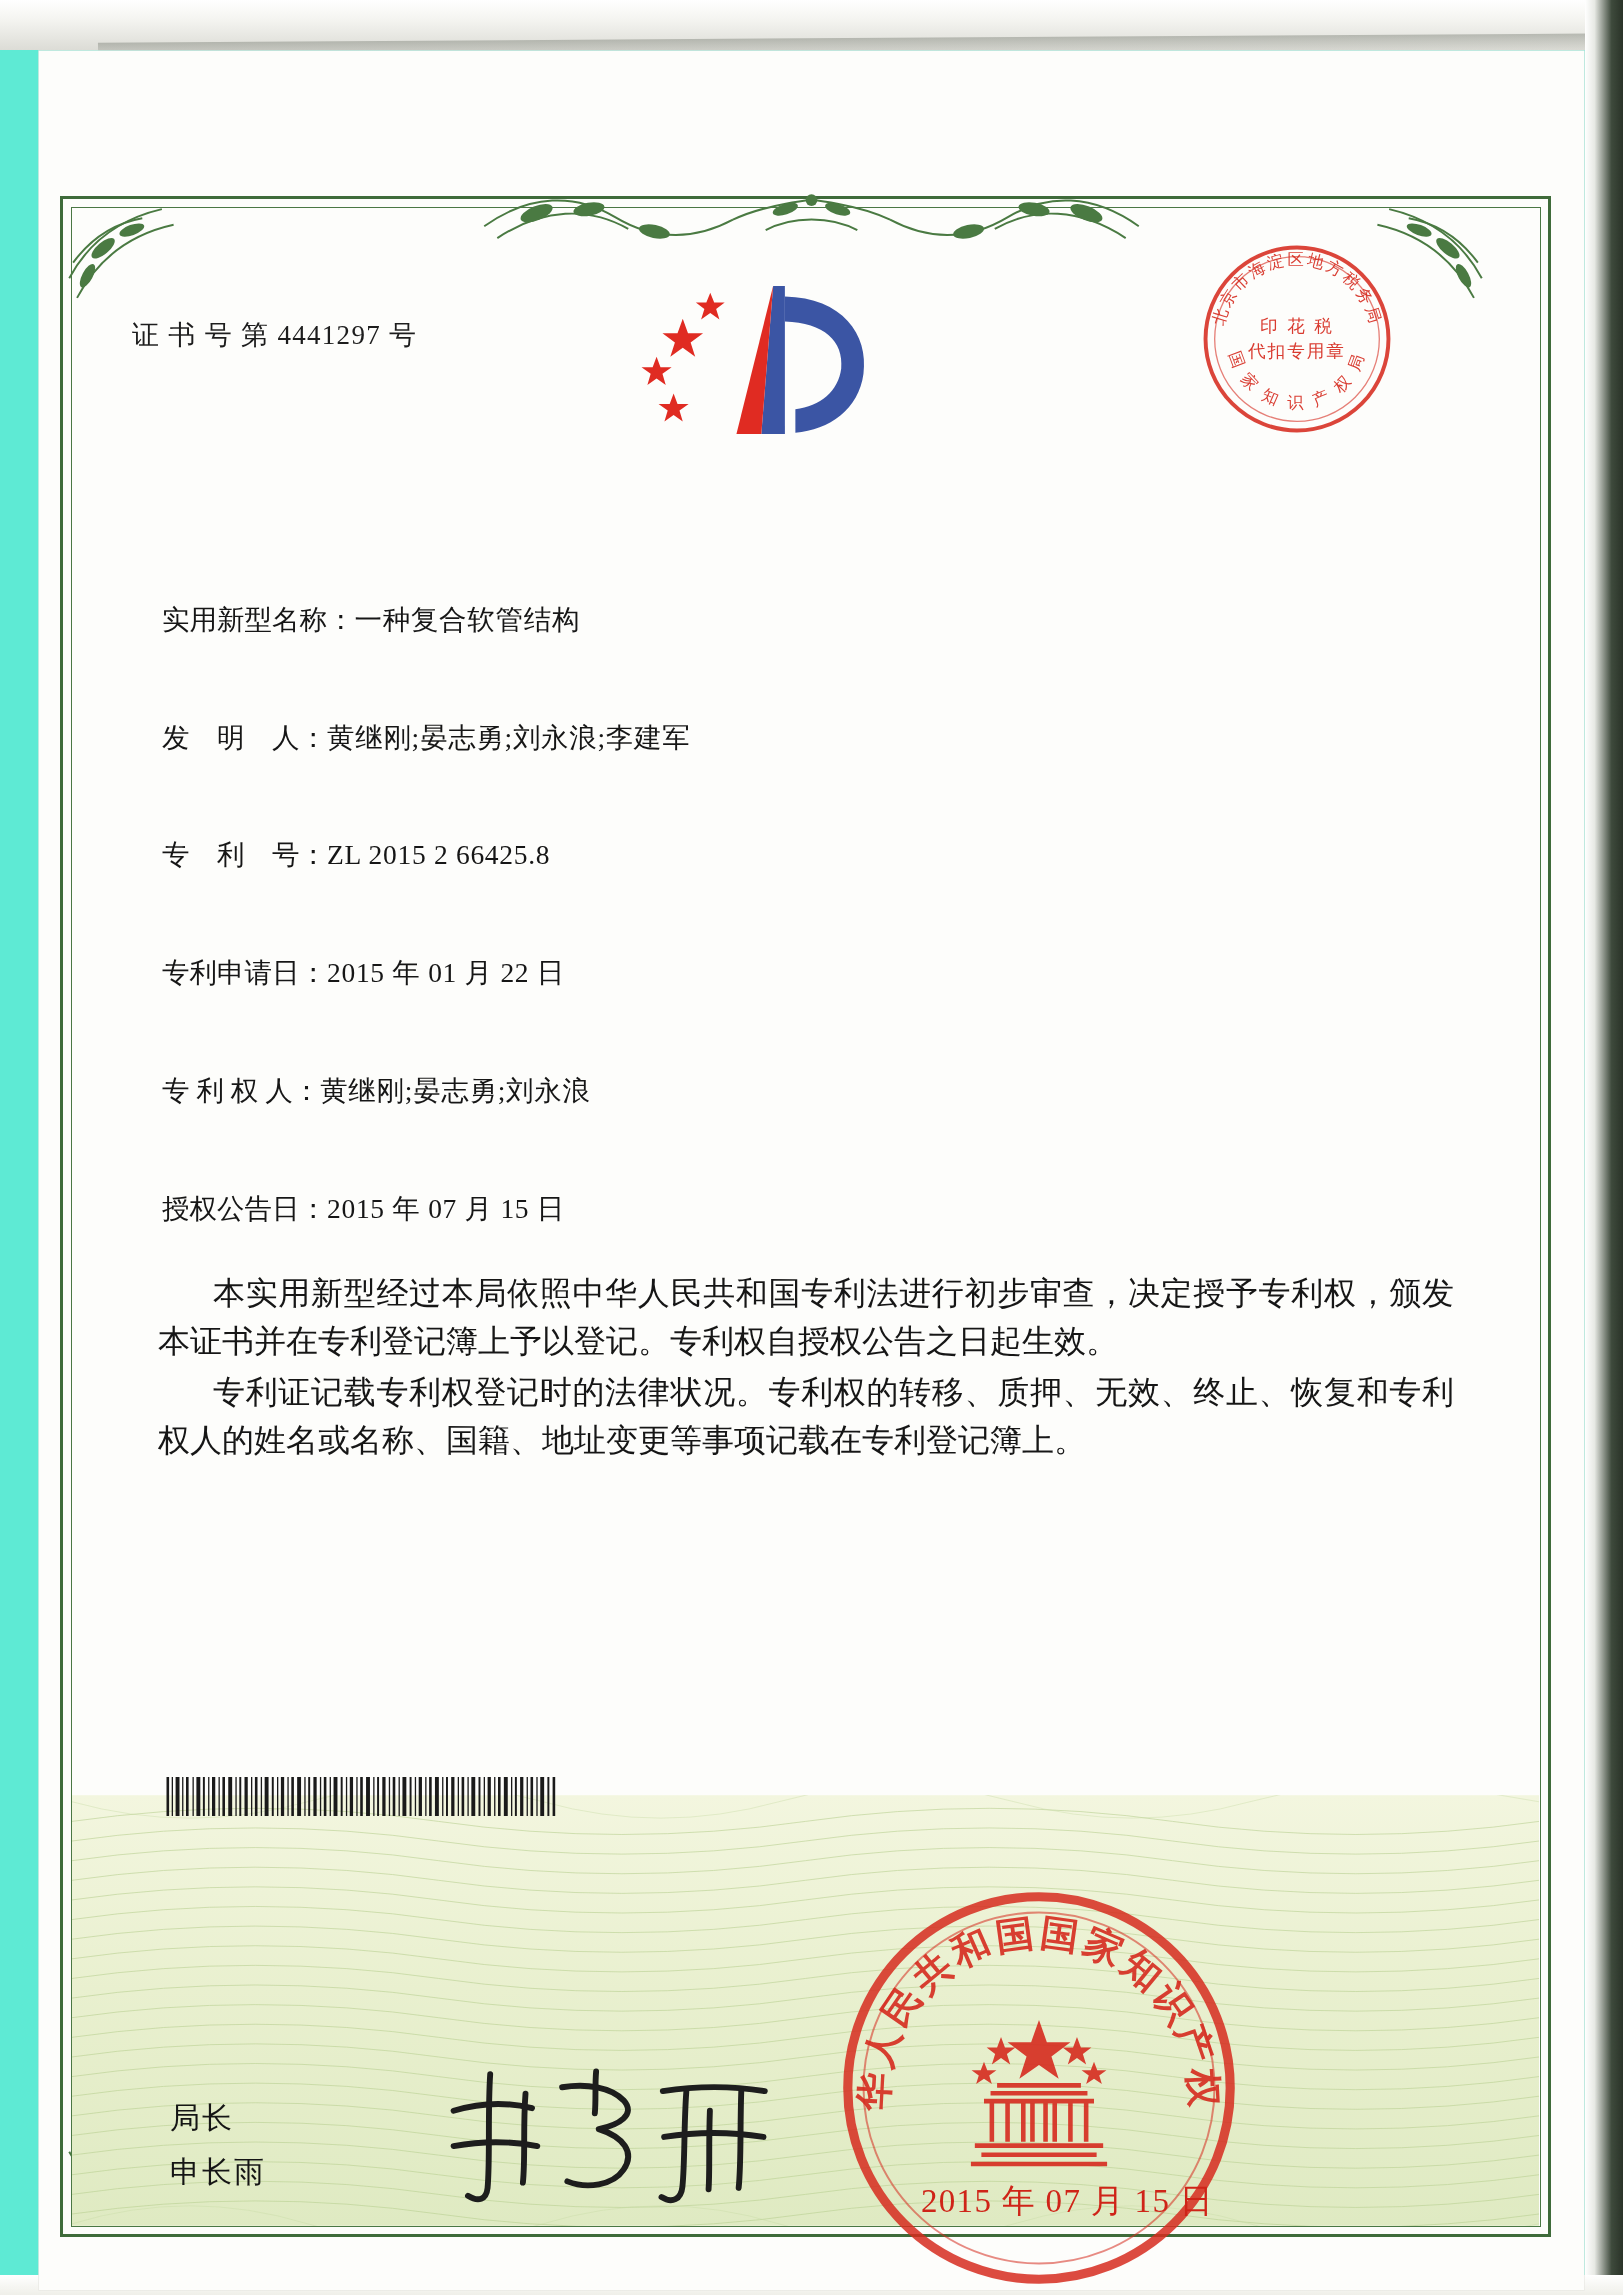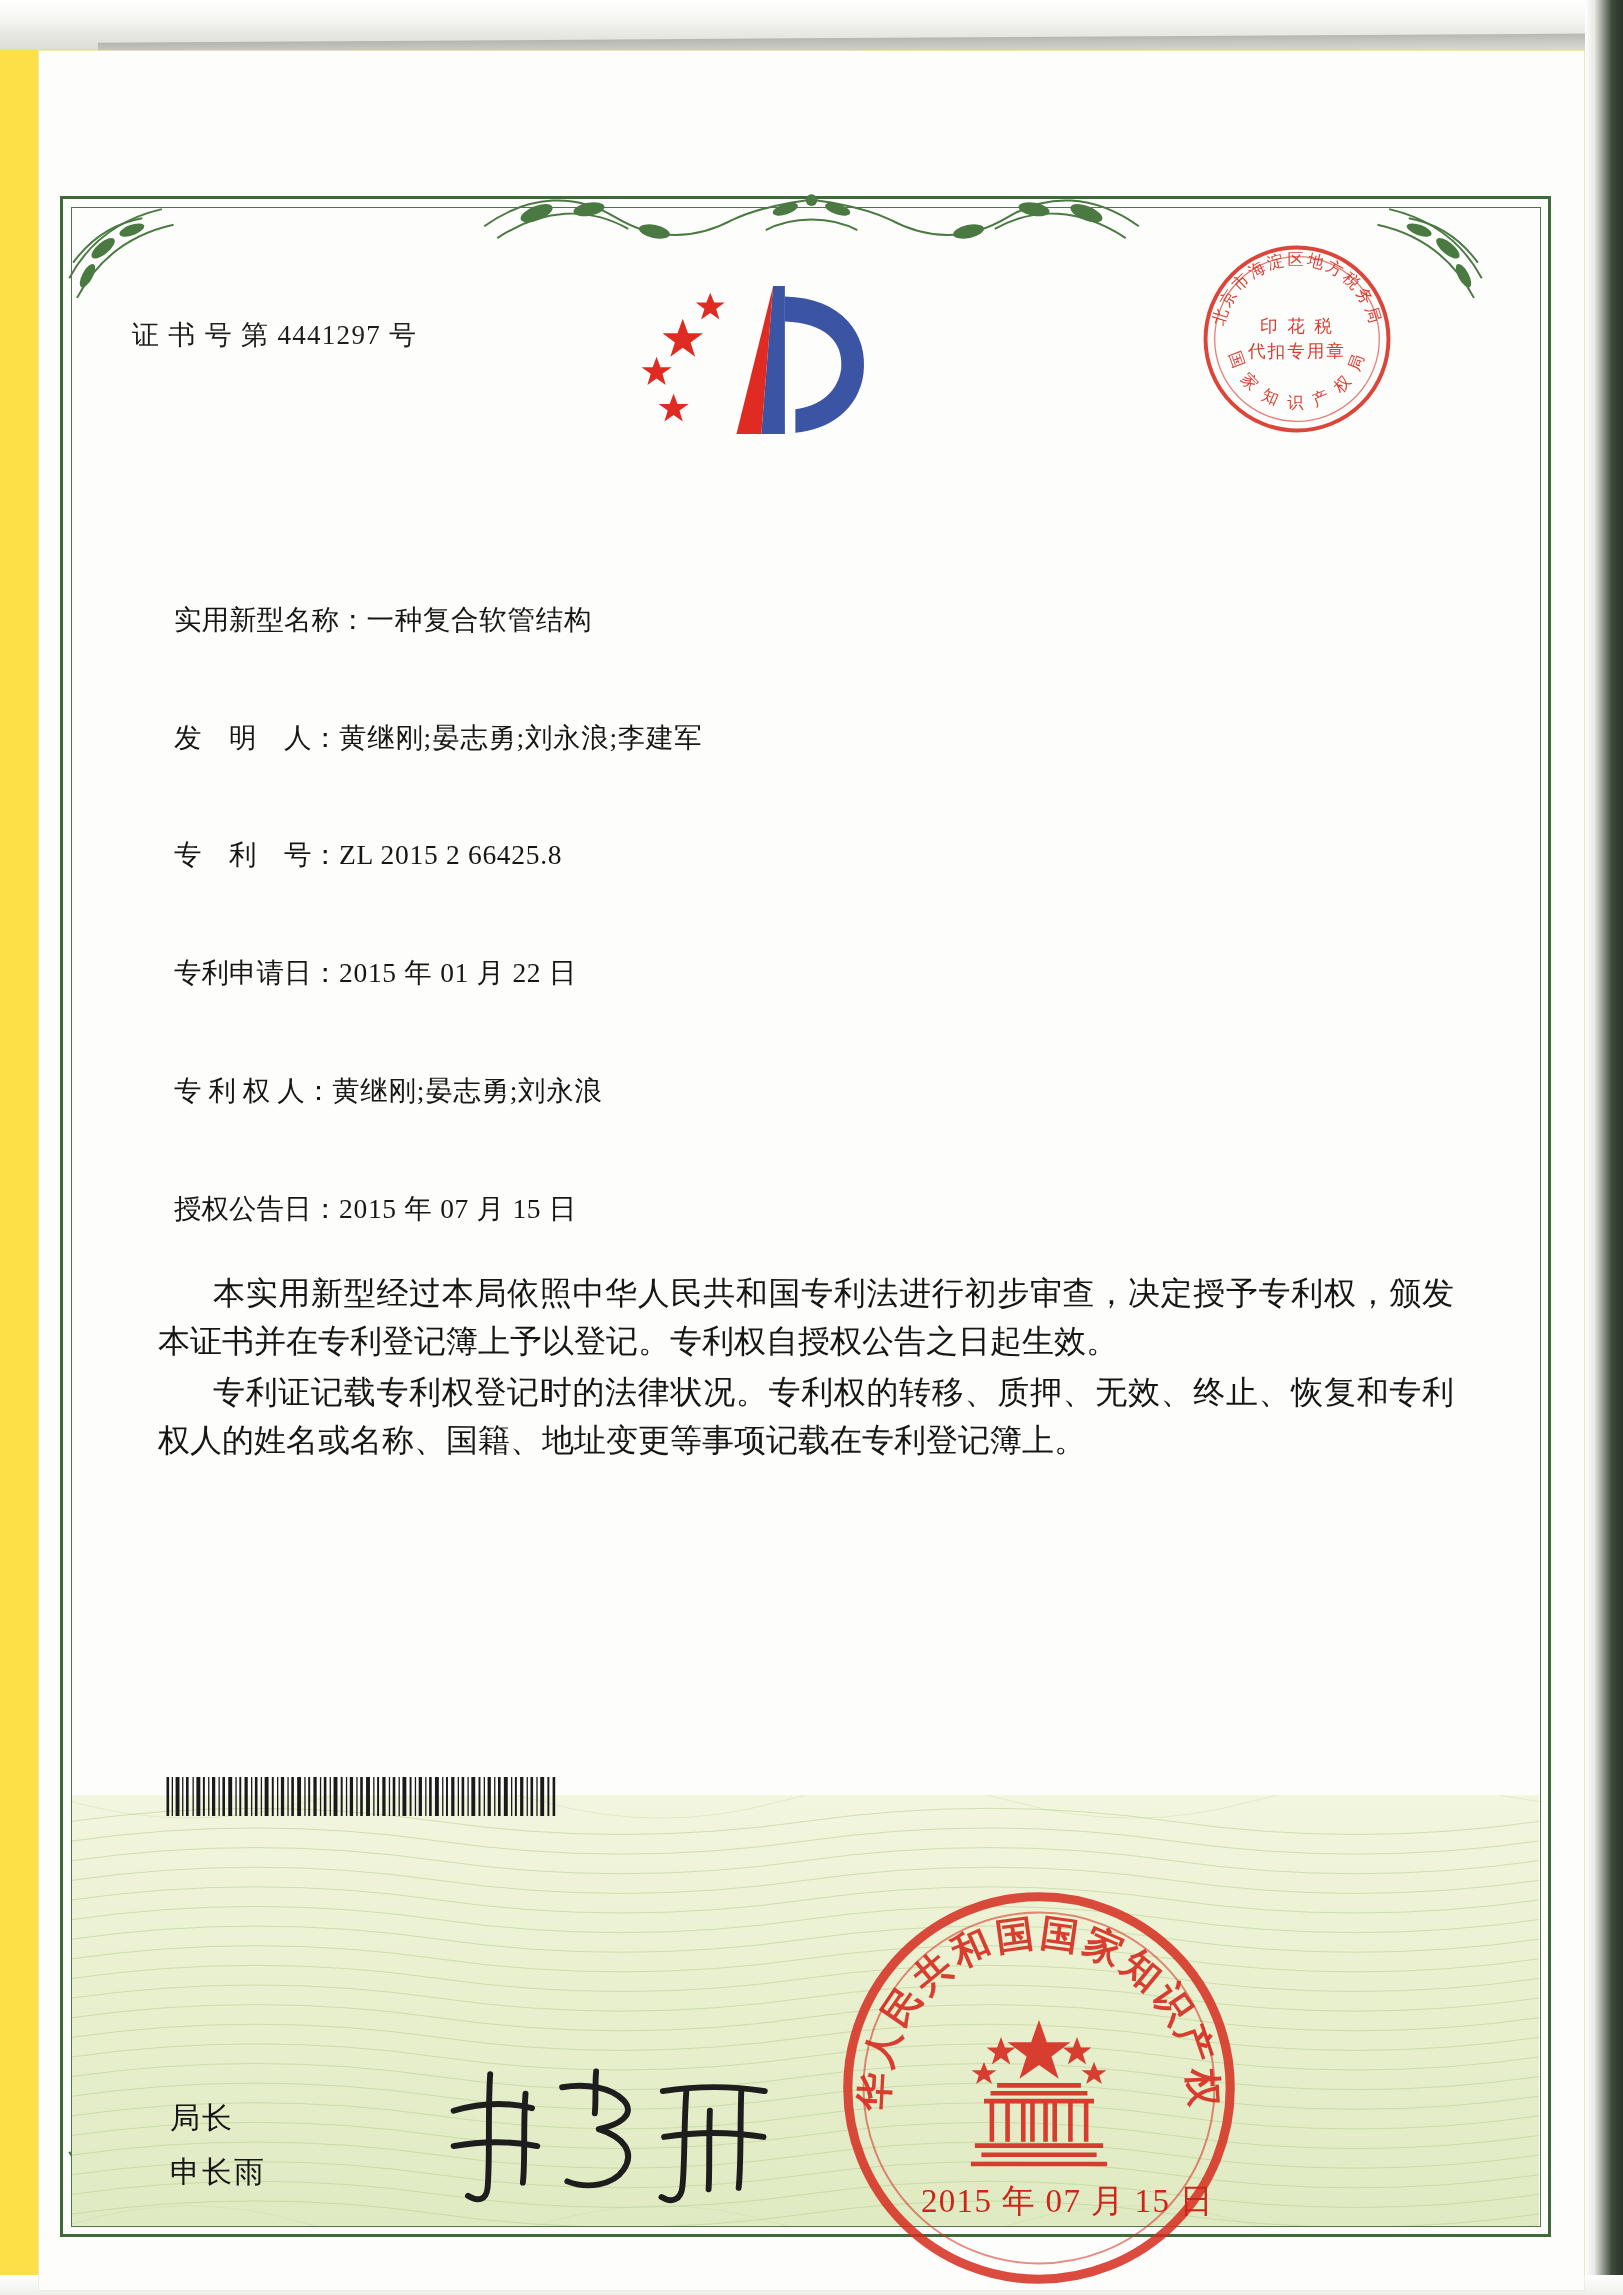--- a/index.html
+++ b/index.html
@@ -13,21 +13,21 @@
     position: relative;
     font-family: "Liberation Serif", serif;
     overflow: hidden;
   }
 
   
   #scan {
     position: absolute;
     left: 0; top: 0;
     width: 1623px; height: 2295px;
-    background: #fde047;
+    background: #5eead4;
   }
   
   #sheet {
     position: absolute;
     left: 39px;
     top: 51px;
     width: 1545px;
     height: 2239px;
     background: #fdfdfb;
     box-shadow: 0 0 0 0.7px #e9e9e4;
@@ -145,21 +145,21 @@
     text-align: center;
     font-size: 73px;
     font-weight: bold;
     letter-spacing: 6.5px;
     color: #131313;
     font-family: "DejaVu Serif", serif;
   }
 
   .field {
     position: absolute;
-    left: 114px;
+    left: 102px;
     font-size: 27.5px;
     color: #161616;
     white-space: nowrap;
     font-family: "Liberation Serif", serif;
   }
   .field .lbl { letter-spacing: 0px; }
   .field .val { letter-spacing: 0.7px; }
 
   #f0 { top: 406px; }
   #f1 { top: 524px; }

